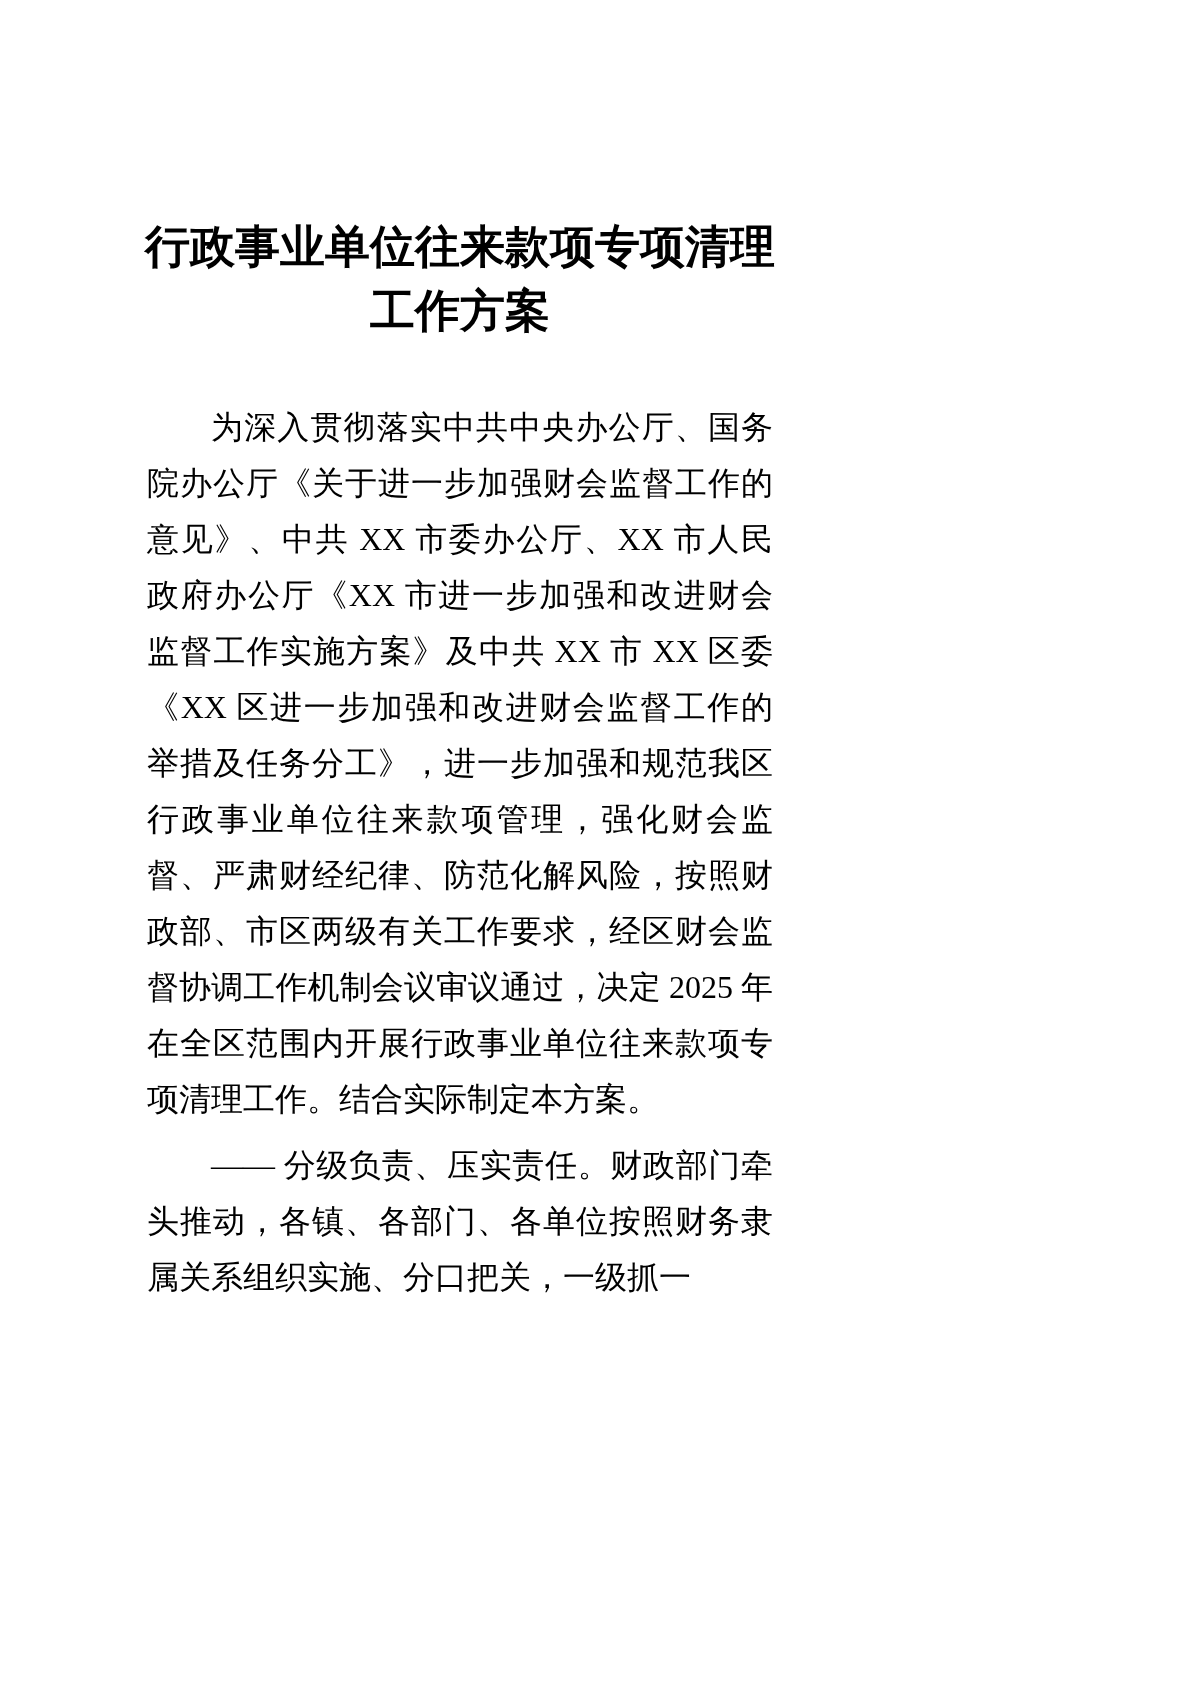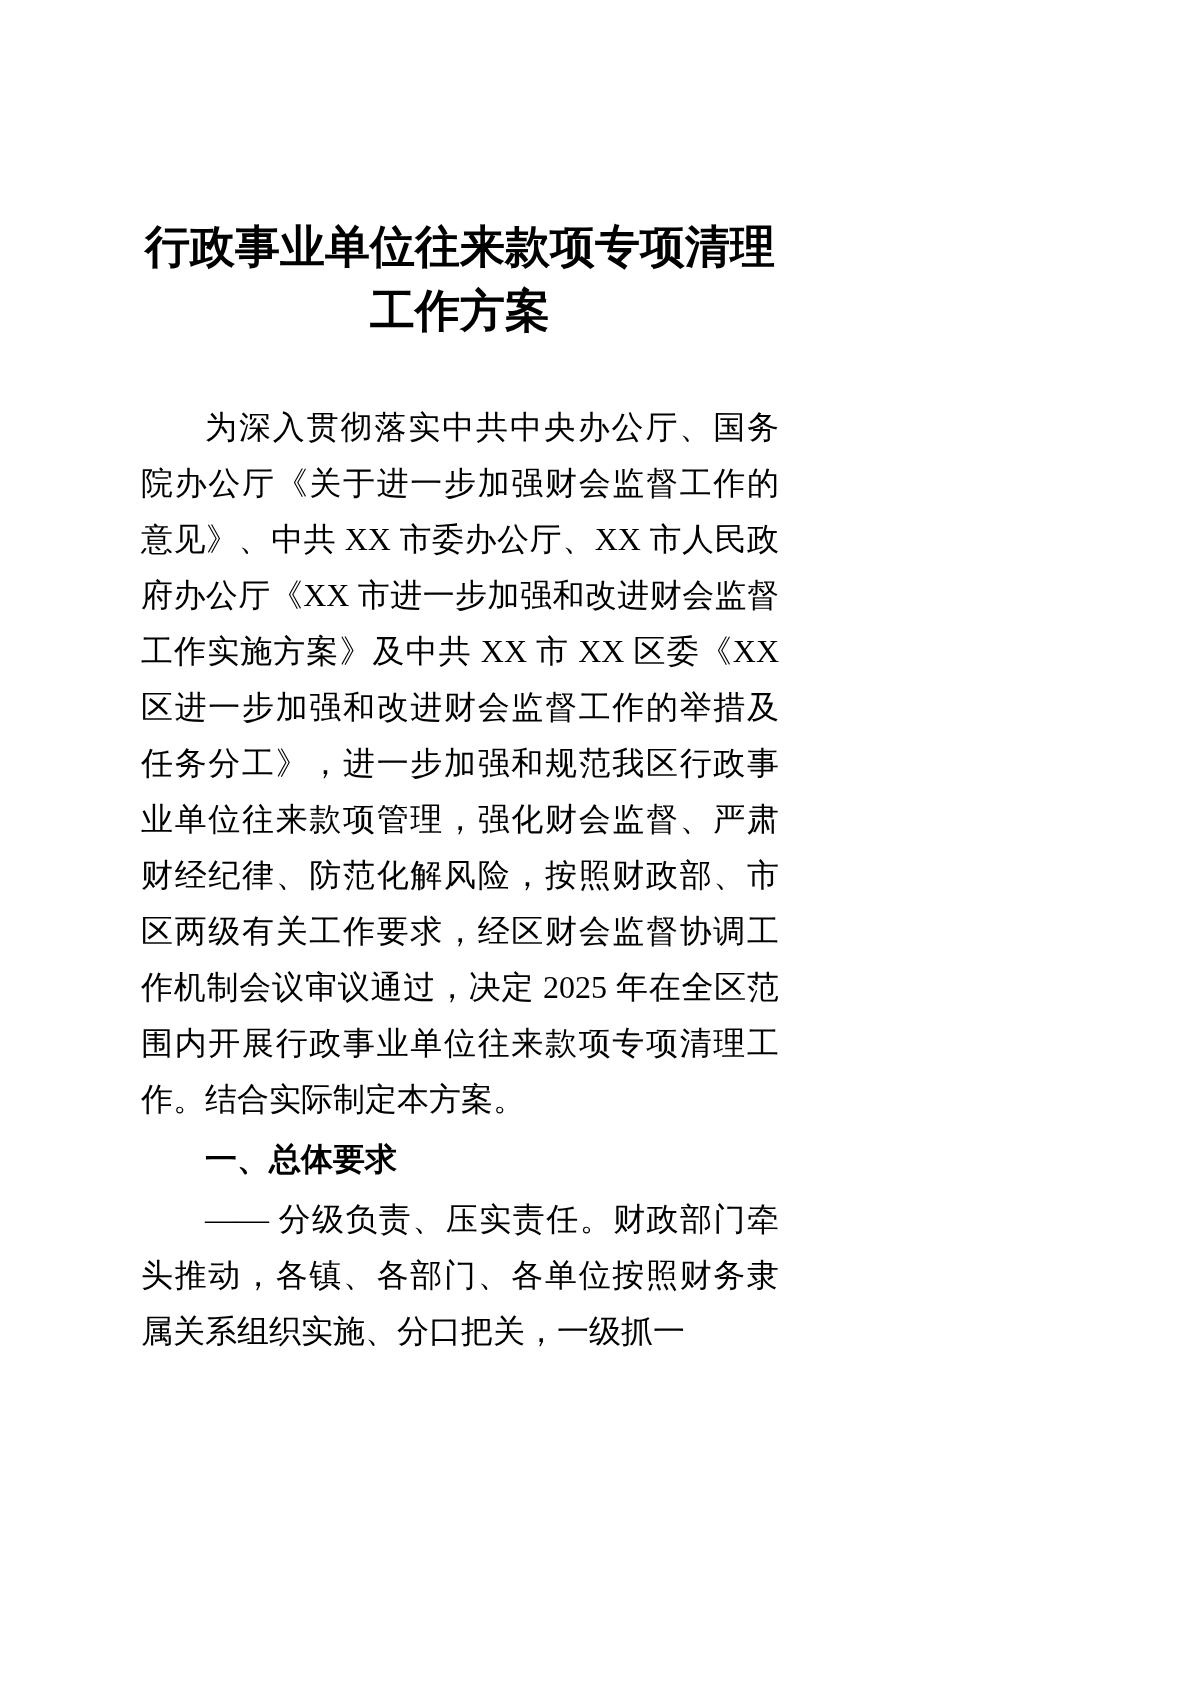--- a/index.html
+++ b/index.html
@@ -21,21 +21,21 @@
   .doc-title {
     margin: 0 0 56px 0;
     font-size: 45px;
     line-height: 64px;
     font-weight: 700;
     text-align: center;
     letter-spacing: 0;
     font-family: "Liberation Serif", "DejaVu Serif", serif;
   }
   .body-para, .h-level1, .h-level2 {
-    margin: 4px;
+    margin: 10px;
     font-size: 32px;
     line-height: 56px;
     text-align: justify;
     text-justify: inter-ideograph;
     text-indent: 2em;
     word-break: break-all;
   }
   .body-para {
     font-weight: 400;
   }
@@ -55,20 +55,19 @@
 </style>
 </head>
 <body>
 
 <div class="page">
 
   <h1 class="doc-title">行政事业单位往来款项专项清理工作方案</h1>
 
   <p class="body-para">为深入贯彻落实中共中央办公厅、国务院办公厅《关于进一步加强财会监督工作的意见》、中共 XX 市委办公厅、XX 市人民政府办公厅《XX 市进一步加强和改进财会监督工作实施方案》及中共 XX 市 XX 区委《XX 区进一步加强和改进财会监督工作的举措及任务分工》，进一步加强和规范我区行政事业单位往来款项管理，强化财会监督、严肃财经纪律、防范化解风险，按照财政部、市区两级有关工作要求，经区财会监督协调工作机制会议审议通过，决定 2025 年在全区范围内开展行政事业单位往来款项专项清理工作。结合实际制定本方案。</p>
 
-  <h2 class="h-level1">一、总体要求</h2>
 
 
 
 
   <p class="body-para f-kai">—— 分级负责、压实责任。财政部门牵头推动，各镇、各部门、各单位按照财务隶属关系组织实施、分口把关，一级抓一</p>
 
 </div>
 
 </body></html>

